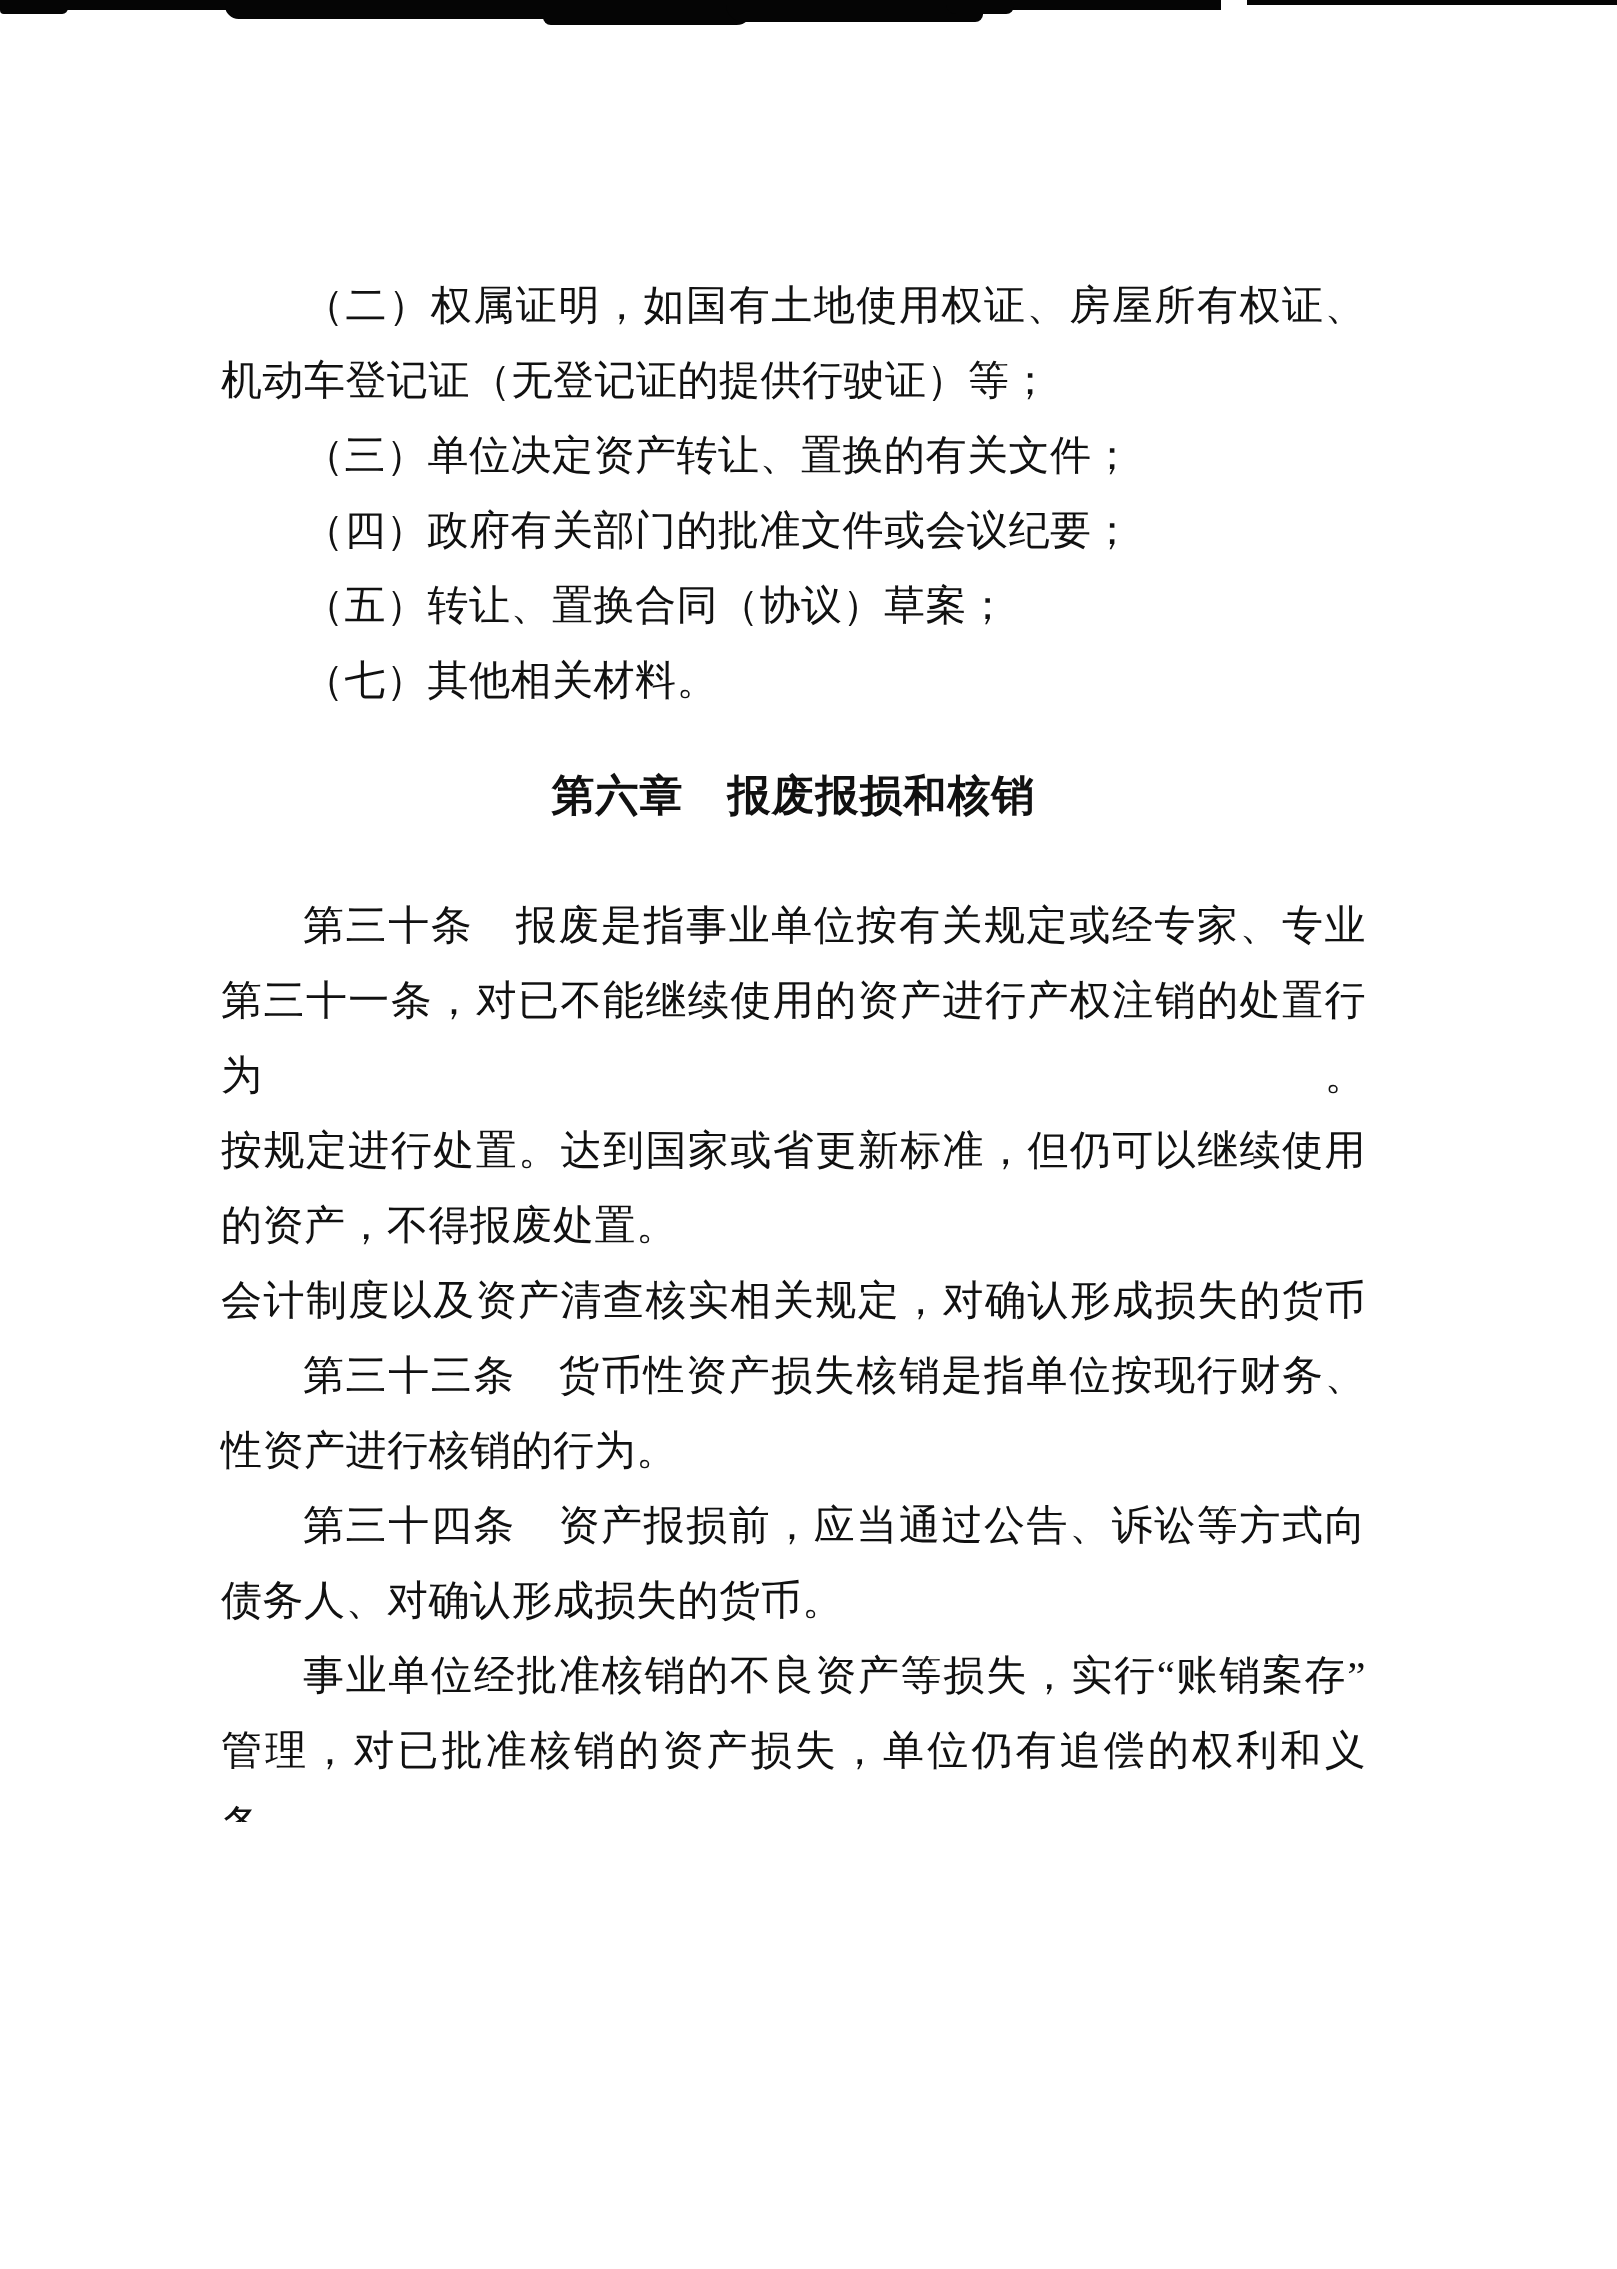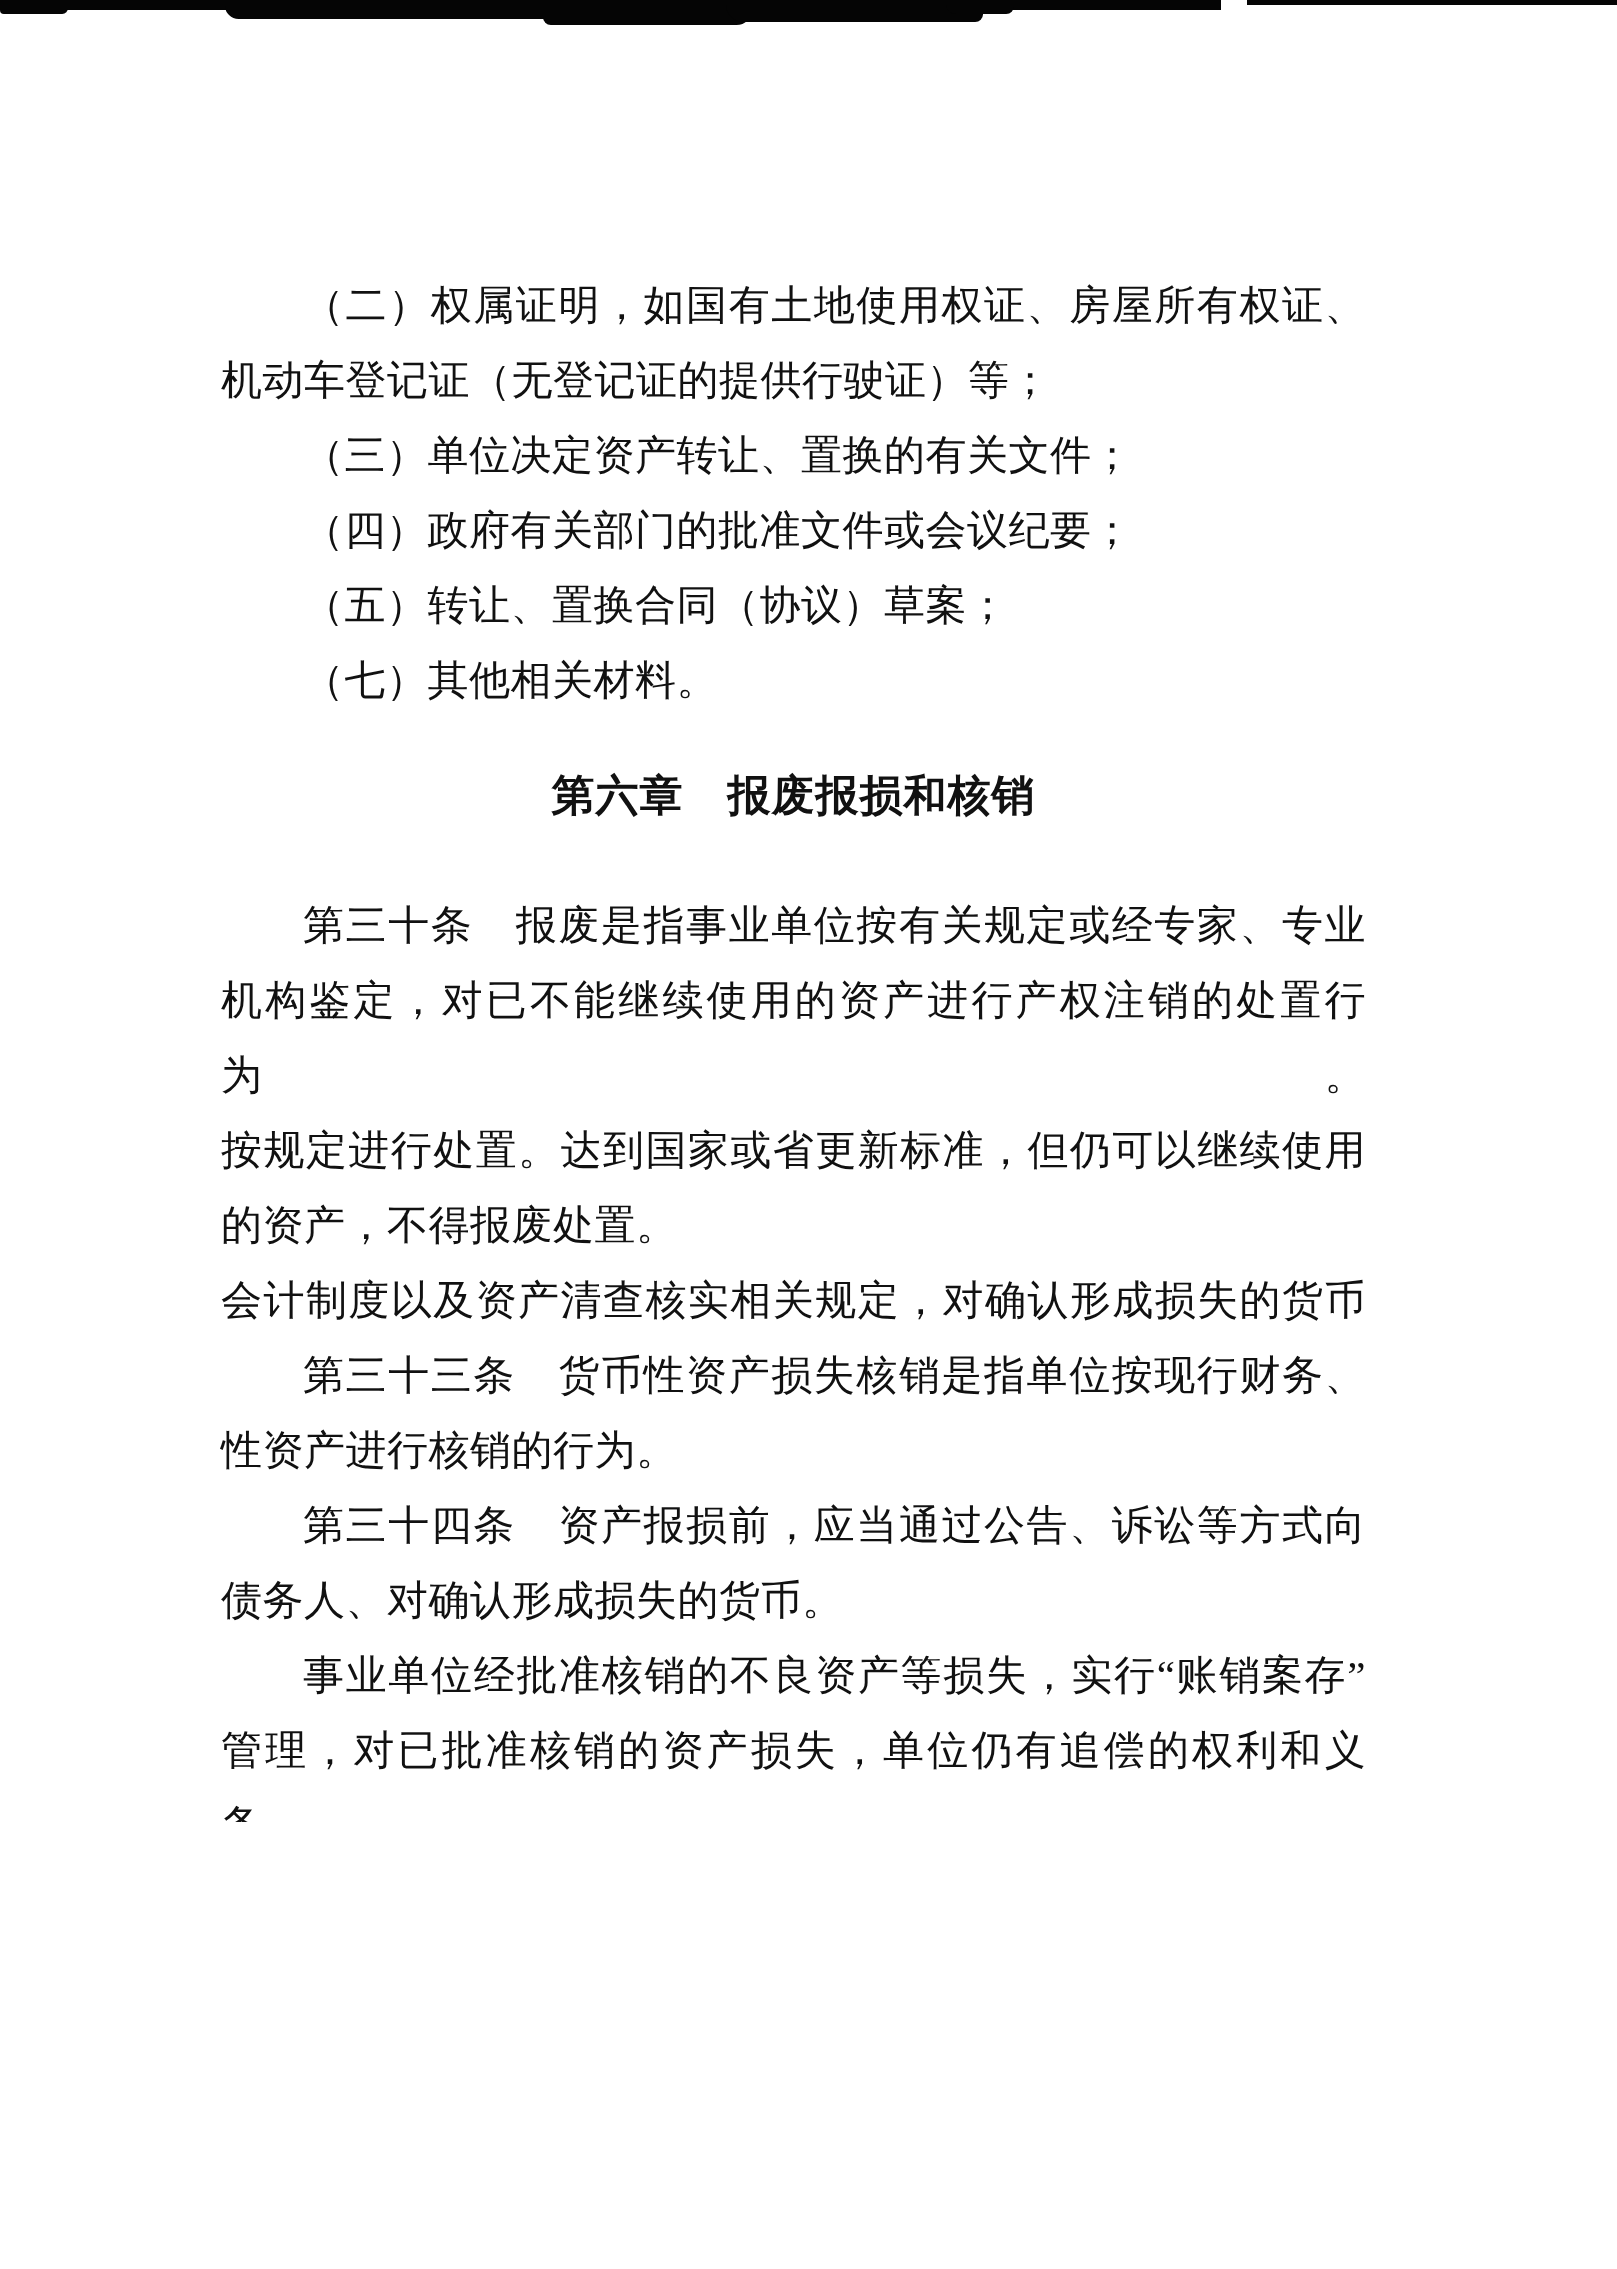--- a/index.html
+++ b/index.html
@@ -83,21 +83,21 @@
 
   <main class="doc" id="doc-body">
       <div class="line indent justify">（二）权属证明，如国有土地使用权证、房屋所有权证、</div>
       <div class="line flush">机动车登记证（无登记证的提供行驶证）等；</div>
       <div class="line indent">（三）单位决定资产转让、置换的有关文件；</div>
       <div class="line indent">（四）政府有关部门的批准文件或会议纪要；</div>
       <div class="line indent">（五）转让、置换合同（协议）草案；</div>
       <div class="line indent">（七）其他相关材料。</div>
       <div class="line heading">第六章　报废报损和核销</div>
       <div class="line indent justify">第三十条　报废是指事业单位按有关规定或经专家、专业</div>
-      <div class="line flush justify">机构鉴定，对已不能继续使用的资产进行产权注销的处置行为。</div>
+      <div class="line flush justify">第三十一条，对已不能继续使用的资产进行产权注销的处置行为。</div>
       <div class="line flush justify">按规定进行处置。达到国家或省更新标准，但仍可以继续使用</div>
       <div class="line flush">的资产，不得报废处置。</div>
       <div class="line flush justify">会计制度以及资产清查核实相关规定，对确认形成损失的货币</div>
       <div class="line indent justify">第三十三条　货币性资产损失核销是指单位按现行财务、</div>
       <div class="line flush">性资产进行核销的行为。</div>
       <div class="line indent justify">第三十四条　资产报损前，应当通过公告、诉讼等方式向</div>
       <div class="line flush">债务人、对确认形成损失的货币。</div>
       <div class="line indent justify">事业单位经批准核销的不良资产等损失，实行“账销案存”</div>
       <div class="line flush justify">管理，对已批准核销的资产损失，单位仍有追偿的权利和义务，</div>
     </main>

